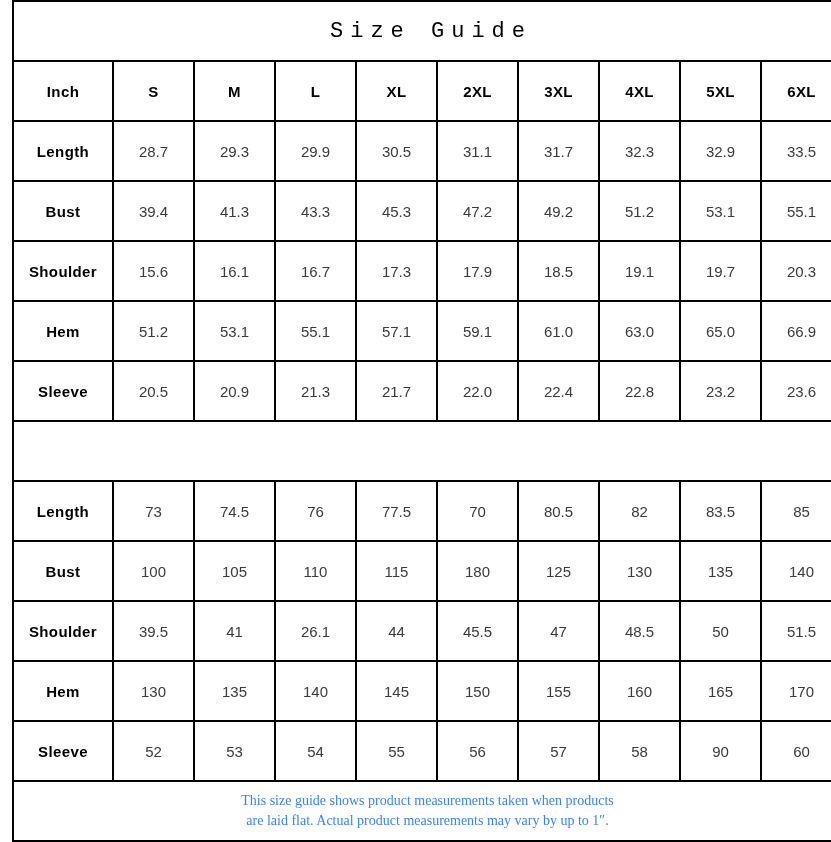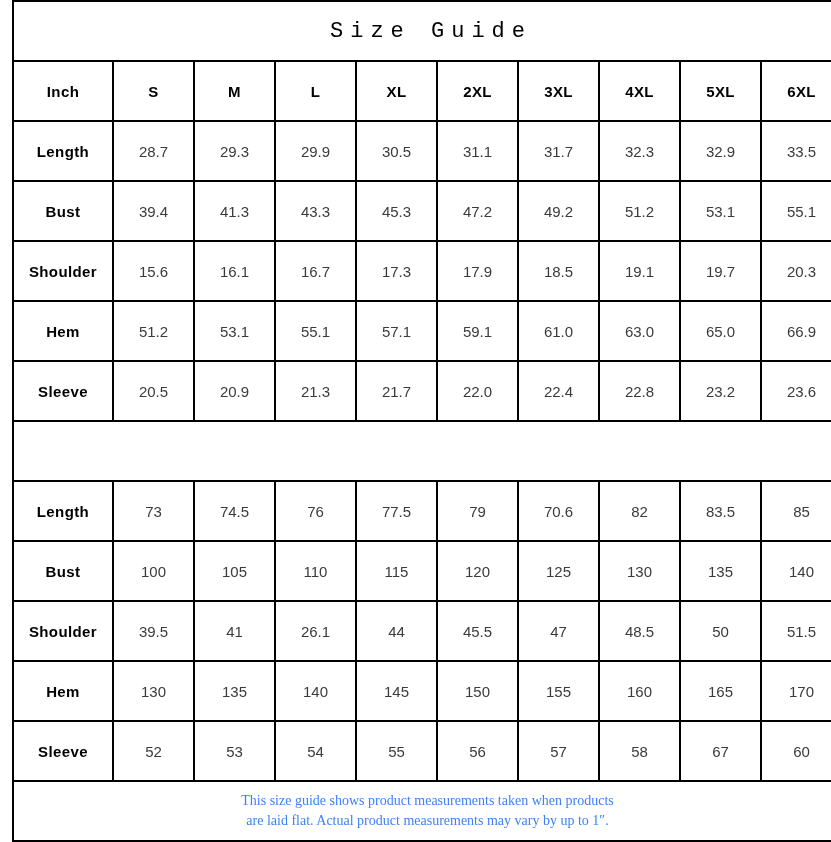--- a/index.html
+++ b/index.html
@@ -160,34 +160,34 @@
       <td colspan="10" class="gap"></td>
     </tr>
 
 
     <tr>
       <td class="lab">Length</td>
       <td class="val">73</td>
       <td class="val">74.5</td>
       <td class="val">76</td>
       <td class="val">77.5</td>
-      <td class="val">79</td>
-      <td class="val">70.6</td>
+      <td class="val">70</td>
+      <td class="val">80.5</td>
       <td class="val">82</td>
       <td class="val">83.5</td>
       <td class="val">85</td>
     </tr>
 
     <tr>
       <td class="lab">Bust</td>
       <td class="val">100</td>
       <td class="val">105</td>
       <td class="val">110</td>
       <td class="val">115</td>
-      <td class="val">120</td>
+      <td class="val">180</td>
       <td class="val">125</td>
       <td class="val">130</td>
       <td class="val">135</td>
       <td class="val">140</td>
     </tr>
 
     <tr>
       <td class="lab">Shoulder</td>
       <td class="val">39.5</td>
       <td class="val">41</td>
@@ -215,21 +215,21 @@
 
     <tr>
       <td class="lab">Sleeve</td>
       <td class="val">52</td>
       <td class="val">53</td>
       <td class="val">54</td>
       <td class="val">55</td>
       <td class="val">56</td>
       <td class="val">57</td>
       <td class="val">58</td>
-      <td class="val">67</td>
+      <td class="val">90</td>
       <td class="val">60</td>
     </tr>
 
     <tr class="r-foot">
       <td colspan="10" class="foot">
         <div>This size guide shows product measurements taken when products</div>
         <div>are laid flat. Actual product measurements may vary by up to 1″.</div>
       </td>
     </tr>
   </tbody>

